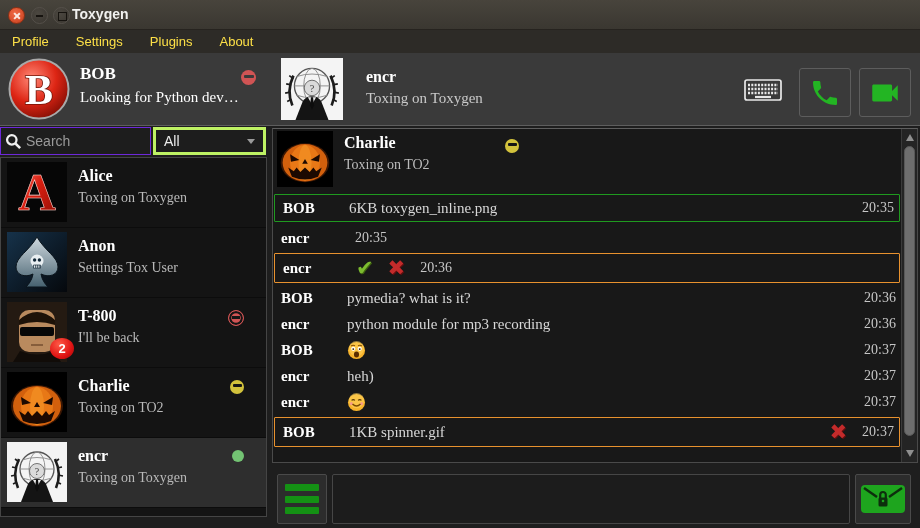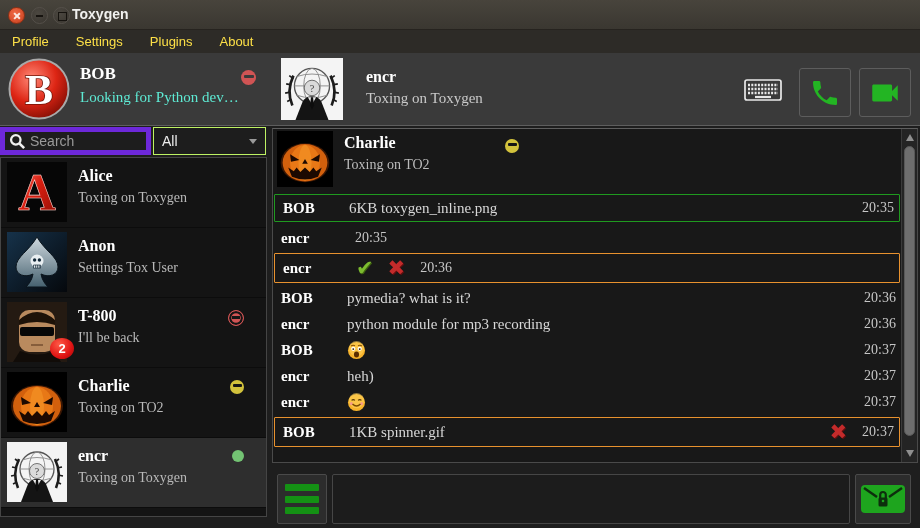--- a/index.html
+++ b/index.html
@@ -26,21 +26,21 @@
     display:flex; align-items:center; padding-left:12px; gap:27px; }
   .menu-item { color:#fde047; font-size:13px; cursor:pointer; }
 
   
   .topbar { position:absolute; left:0; top:53px; width:920px; height:73px; background:#3a3a3a;
     border-bottom:1px solid #5e5e5e; }
   .avatar { overflow:hidden; flex:none; }
   .avatar svg { display:block; }
   .self-avatar { position:absolute; left:8px; top:5px; width:62px; height:62px; }
   .self-name { position:absolute; left:80px; top:11px; color:#fff; font-weight:bold; font-size:17px; }
-  .self-status { position:absolute; left:80px; top:36px; color:#5eead4; font-size:15px; }
+  .self-status { position:absolute; left:80px; top:36px; color:#ffffff; font-size:15px; }
   .friend-avatar { position:absolute; left:281px; top:5px; width:62px; height:62px; }
   .friend-name { position:absolute; left:366px; top:15px; color:#fff; font-weight:bold; font-size:16px; }
   .friend-status { position:absolute; left:366px; top:37px; color:#c9c9c9; font-size:15px; }
   .kbd-icon { position:absolute; left:744px; top:26px; width:38px; height:22px; cursor:pointer; }
   .topbtn { position:absolute; top:15px; width:52px; height:49px; border:1px solid #5d5d5d; border-radius:3px;
     background:#3a3a3a; display:flex; align-items:center; justify-content:center; cursor:pointer; }
   .topbtn.call { left:799px; }
   .topbtn.video { left:859px; }
 
   
@@ -50,26 +50,26 @@
   .dark .sicon.busy::after, .dark .sicon.away::after { background:#151515; }
   .sicon.busy-ring { width:16px; height:16px; border:1.6px solid #d05454; background:#d05454;
     box-shadow:inset 0 0 0 2.2px #151515; }
   .sicon.busy-ring::after { content:""; position:absolute; left:3px; right:3px; top:4.6px; height:3px; background:#151515; }
   .sicon.away { width:14px; height:14px; background:#d2c23c; }
   .sicon.away::after { content:""; position:absolute; left:2.5px; right:2.5px; top:4px; height:3px; background:#181818; border-radius:1px; }
   .sicon.online { width:12px; height:12px; background:#73c373; }
 
   
   .search-box { position:absolute; left:0; top:127px; width:151px; height:28px; background:#1d1d1d;
-    border:5px solid #6d28d9; display:flex; align-items:center; padding:0 4px; gap:4px; }
+    border:1px solid #6d28d9; display:flex; align-items:center; padding:0 4px; gap:4px; }
   .search-box input { flex:1; min-width:0; background:transparent; border:none; outline:none;
     color:#dcdcdc; font-size:14px; }
   .search-box input::placeholder { color:#9a9a9a; }
   .filter-box { position:absolute; left:153px; top:127px; width:113px; height:28px; background:#1d1d1d;
-    border:1px solid #bef264; display:flex; align-items:center; padding:0 8px; cursor:pointer; }
+    border:3px solid #bef264; display:flex; align-items:center; padding:0 8px; cursor:pointer; }
   .filter-box .val { color:#ececec; font-size:14px; flex:1; }
   .caret-down { width:0; height:0; border-left:4.5px solid transparent; border-right:4.5px solid transparent;
     border-top:5px solid #9a9a9a; }
 
   
   .contact-list { position:absolute; left:0; top:157px; width:267px; height:360px;
     background:#141414; border:1px solid #454545; }
   .contact { position:relative; height:70px; border-bottom:1px solid #0c0c0c; cursor:pointer; }
   .contact.selected { background:#2e2e2e; }
   .contact .avatar { position:absolute; left:6px; top:4px; width:60px; height:60px; }

